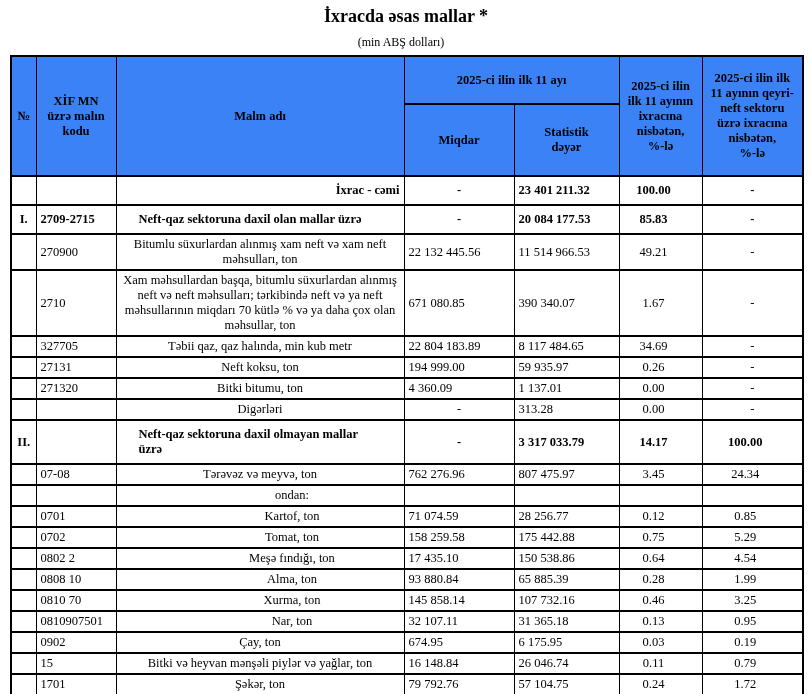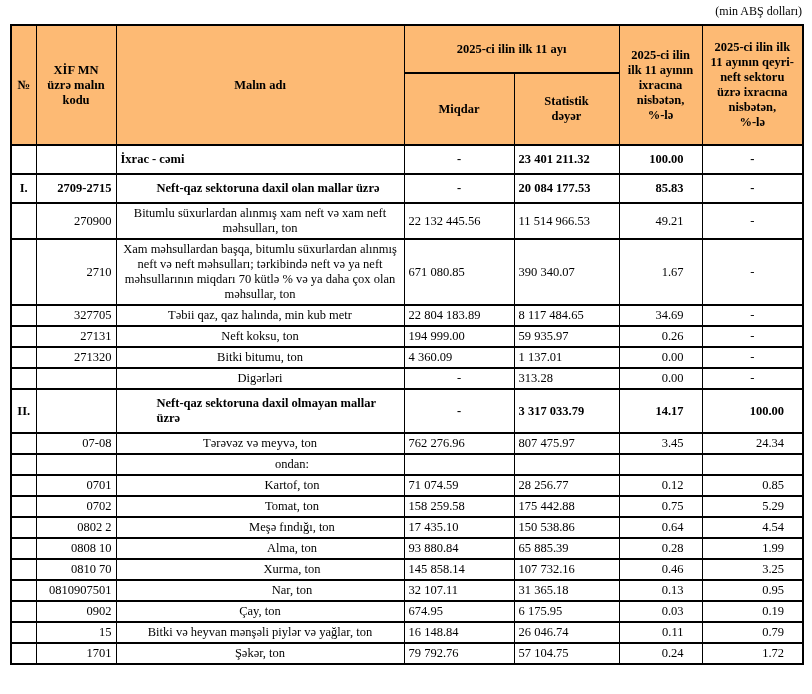--- a/index.html
+++ b/index.html
@@ -14,66 +14,67 @@
     padding-top: 4px;
     box-sizing: border-box;
   }
   .title {
     text-align: center;
     font-size: 18px;
     font-weight: bold;
     margin: 2px 0 8px 0;
   }
   .unit-note {
-    text-align: right;
+    text-align: center;
     font-size: 12px;
     margin: 0 10px 5px 0;
   }
   table.main {
     border-collapse: collapse;
     table-layout: fixed;
     width: 792px;
     margin-left: 10px;
     border: 2px solid #000;
   }
   th, td {
     border: 1px solid #000;
     border-top-width: 2px;
     border-bottom-width: 2px;
     font-size: 12.5px;
     line-height: 15px;
     vertical-align: middle;
     overflow: hidden;
   }
   th {
-    background: #fdba74;
+    background: #3b82f6;
     font-weight: bold;
     text-align: center;
     white-space: pre-line;
     padding: 2px 2px;
   }
   tr.head-top th { height: 42px; }
   tr.head-sub th { height: 66px; }
   td { padding: 2px 4px; background: #fff; }
   td.no   { text-align: center; font-weight: bold; padding: 2px 1px; }
-  td.code { text-align: right; }
+  td.code { text-align: left; }
   td.name { text-align: center; white-space: pre-line; }
   td.qty, td.value { padding-right: 9px; }
-  td.pct1, td.pct2 { text-align: right; padding-right: 18px; }
+  td.pct1, td.pct2 { text-align: center; padding-right: 18px; }
   td.dash { text-align: center; padding-right: 4px; }
   tr.summary td, tr.section td { font-weight: bold; }
   tr.summary td, tr.section td { padding-top: 6px; padding-bottom: 6px; }
-  tr.summary td.name { text-align: left; }
-  tr.section td.name { text-align: left; padding-left: 40px; }
+  tr.summary td.name { text-align: right; }
+  tr.section td.name { text-align: left; padding-left: 22px; }
   tr.subitem td.name, tr.label td.name { padding-left: 68px; }
 </style>
 </head>
 <body>
 
 <div class="page">
+  <div class="title">İxracda əsas mallar *</div>
   <div class="unit-note">(min ABŞ dolları)</div>
 
   <table class="main">
     <colgroup>
       <col style="width:25px">
       <col style="width:80px">
       <col style="width:288px">
       <col style="width:110px">
       <col style="width:105px">
       <col style="width:83px">

